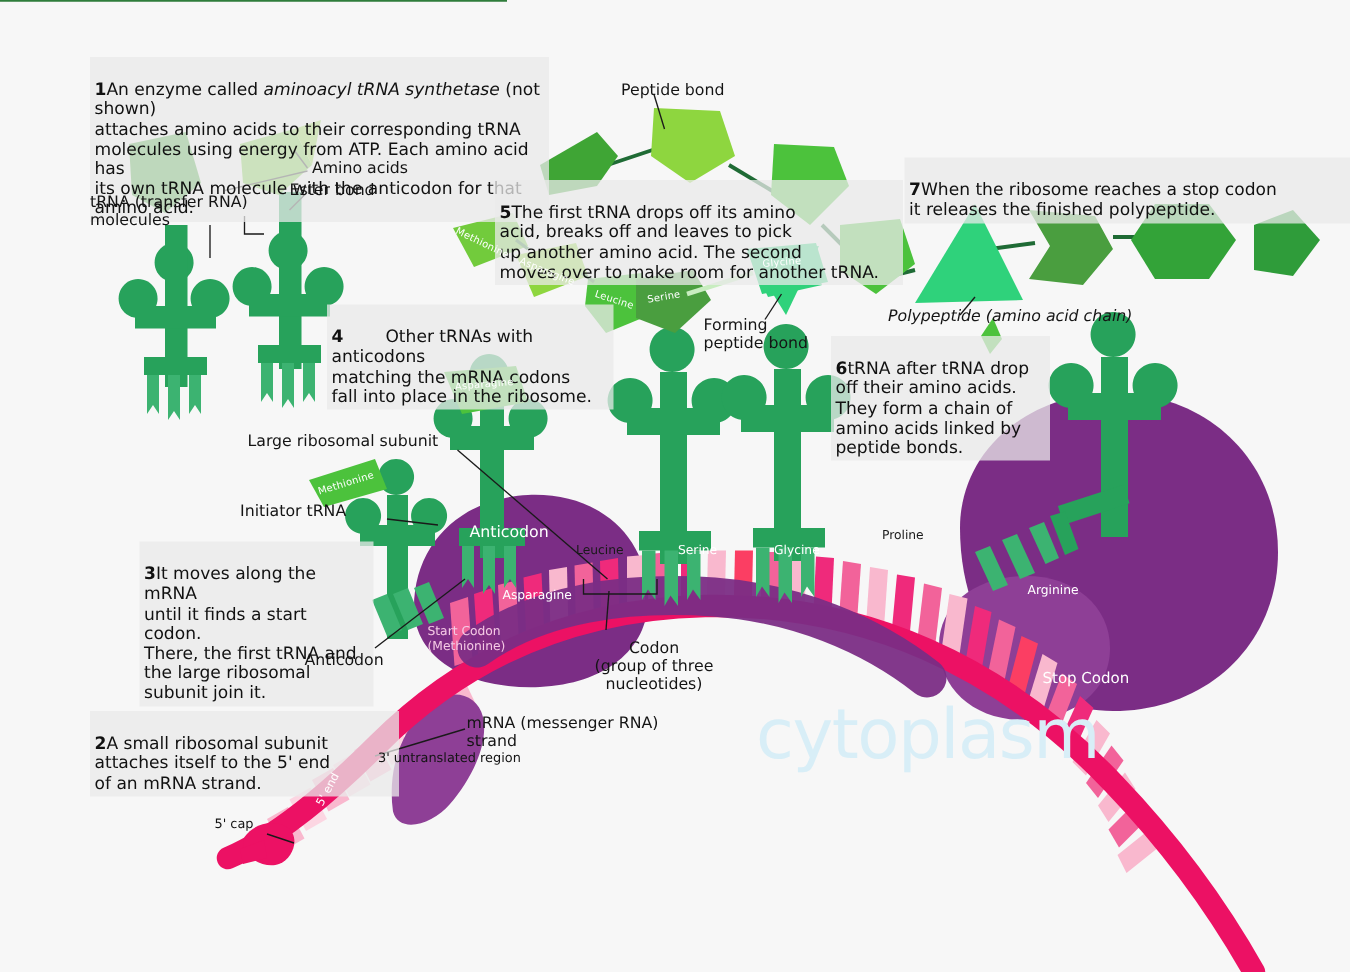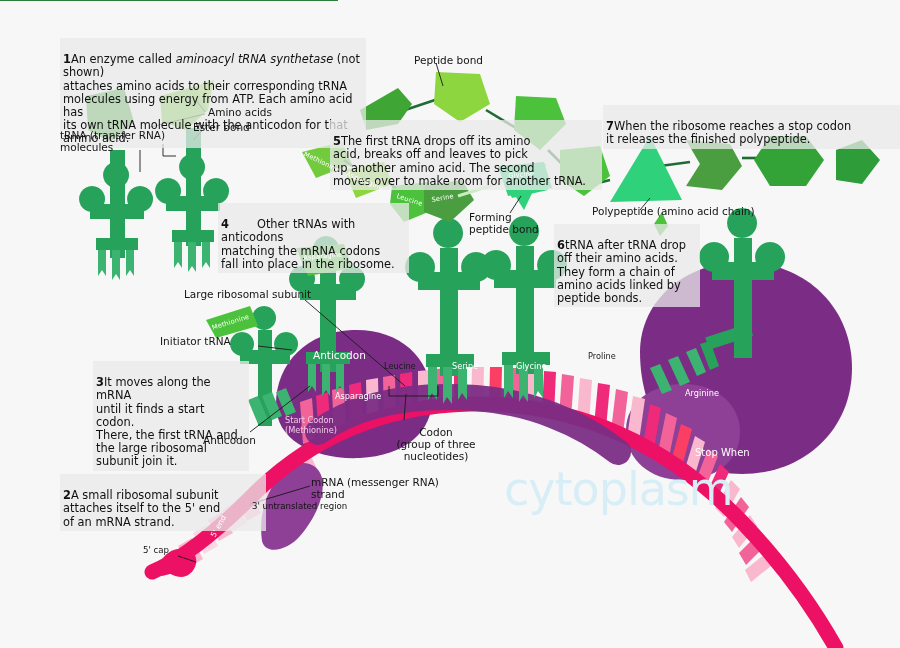--- a/index.html
+++ b/index.html
@@ -330,37 +330,37 @@
 it releases the finished polypeptide.</span>
   </div>
 
   <div class="lbl" style="left:208px;top:106px;">Amino acids</div>
   <div class="lbl" style="left:193px;top:121px;">Ester bond</div>
   <div class="lbl" style="left:60px;top:129px;">tRNA  (transfer RNA)
 molecules</div>
   <div class="lbl" style="left:414px;top:54px;">Peptide bond</div>
   <div class="lbl" style="left:469px;top:211px;">Forming
 peptide bond</div>
-  <div class="lbl" style="left:592px;top:205px;">Polypeptide (amino acid chain)</div>
-  <div class="lbl" style="left:184px;top:288px;">Large ribosomal subunit</div>
+  <div class="lbl" style="left:592px;top:205px;font-style:italic;">Polypeptide (amino acid chain)</div>
+  <div class="lbl" style="left:165px;top:288px;">Large ribosomal subunit</div>
   <div class="lbl" style="left:160px;top:335px;">Initiator tRNA</div>
   <div class="lbl" style="left:313px;top:349px;color:#ffffff;">Anticodon</div>
   <div class="lbl" style="left:203px;top:434px;">Anticodon</div>
   <div class="lbl" style="left:388px;top:426px;text-align:center;width:96px;">Codon
 (group of three
 nucleotides)</div>
   <div class="lbl" style="left:311px;top:476px;">mRNA (messenger RNA)
 strand</div>
   <div class="lbl sm" style="left:252px;top:500px;">3' untranslated region</div>
   <div class="lbl sm" style="left:143px;top:544px;">5' cap</div>
   <div class="lbl tiny" style="left:208px;top:534px;color:#ffffff;transform:rotate(-62deg);transform-origin:left top;">5' end</div>
 
   <div class="mlabel" style="left:285px;top:416px;">Start Codon
 (Methionine)</div>
-  <div class="mlabel white" style="left:695px;top:448px;font-size:10px;">Stop When</div>
+  <div class="mlabel white" style="left:695px;top:448px;font-size:10px;">Stop Codon</div>
 
   <div class="mlabel white" style="left:335px;top:392px;">Asparagine</div>
   <div class="mlabel dark" style="left:384px;top:362px;">Leucine</div>
   <div class="mlabel white" style="left:452px;top:362px;">Serine</div>
   <div class="mlabel white" style="left:516px;top:362px;">Glycine</div>
   <div class="mlabel dark" style="left:588px;top:352px;">Proline</div>
   <div class="mlabel white" style="left:656px;top:389px;margin-left:29px;">Arginine</div>
 
   <div class="chip" style="left:306px;top:150px;transform:rotate(26deg);transform-origin:left top;">Methionine</div>
   <div class="chip" style="left:348px;top:170px;transform:rotate(22deg);transform-origin:left top;">Asparagine</div>

